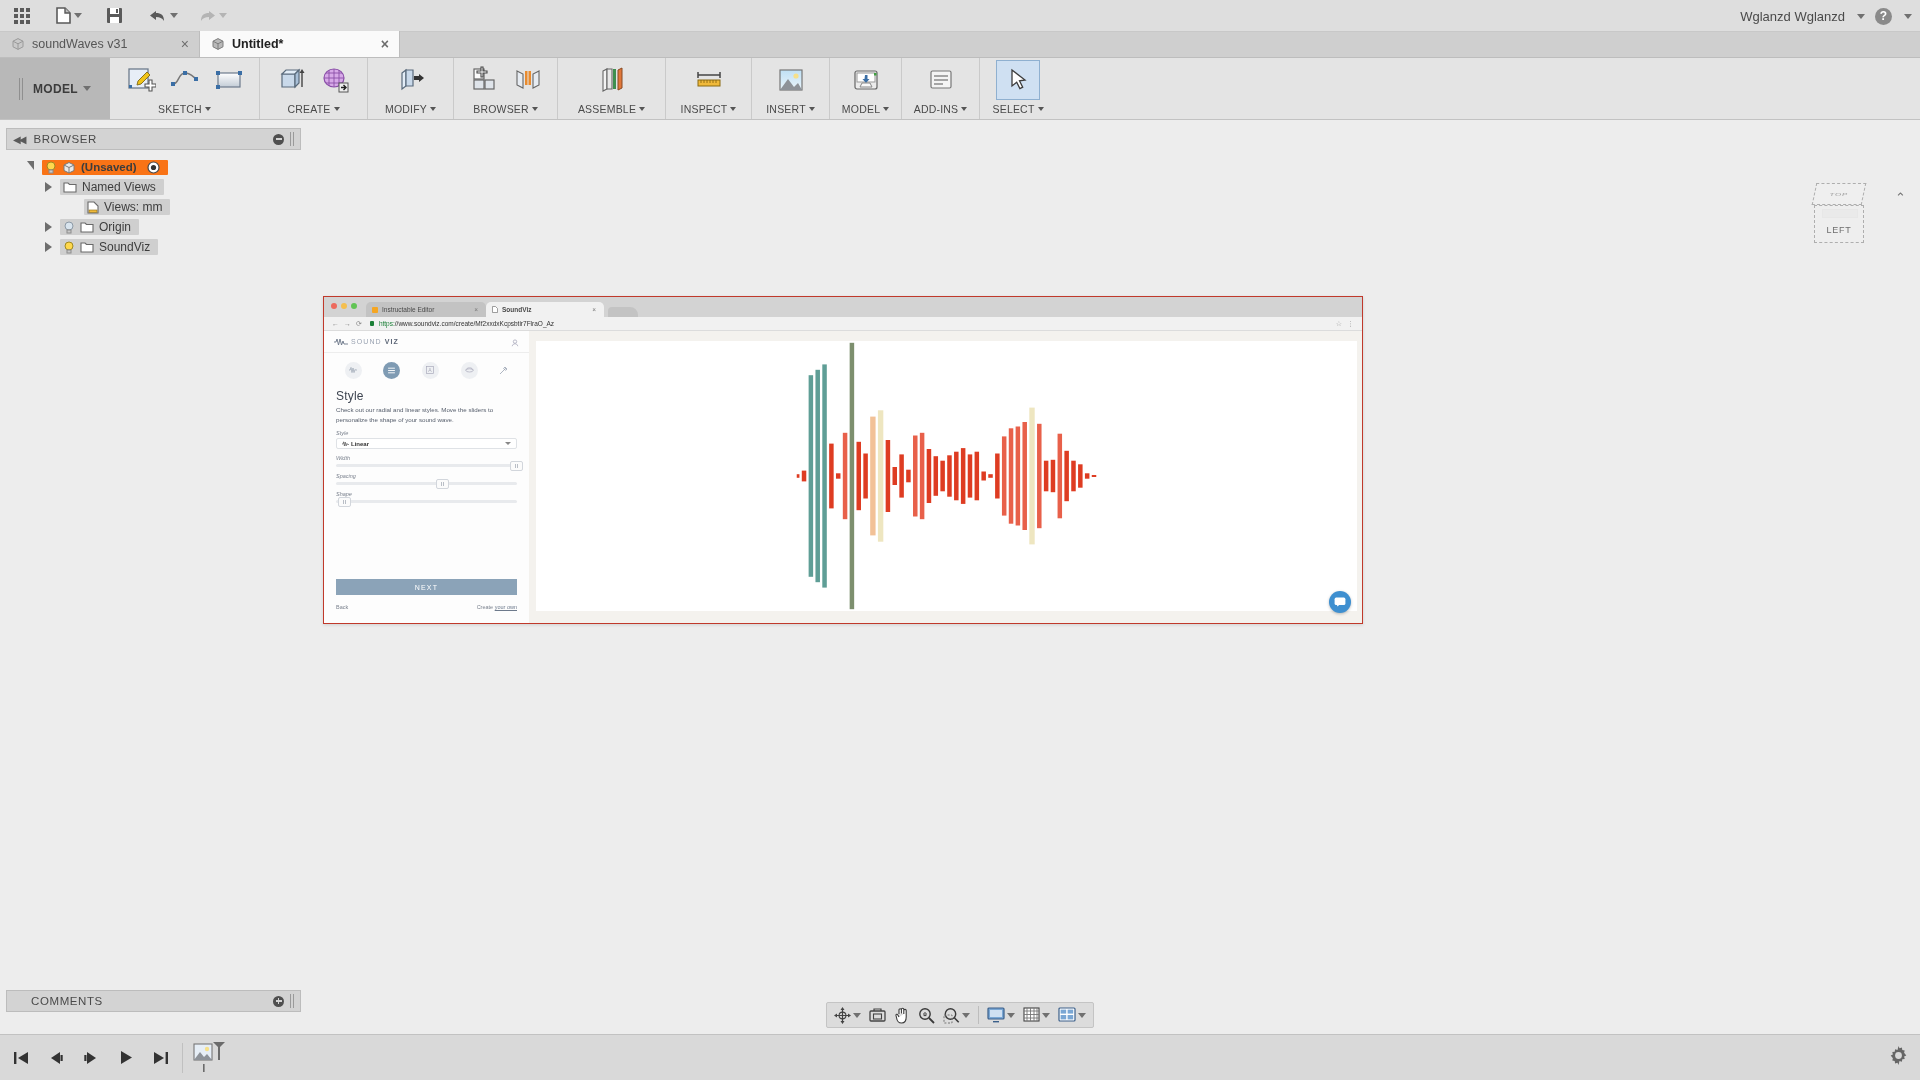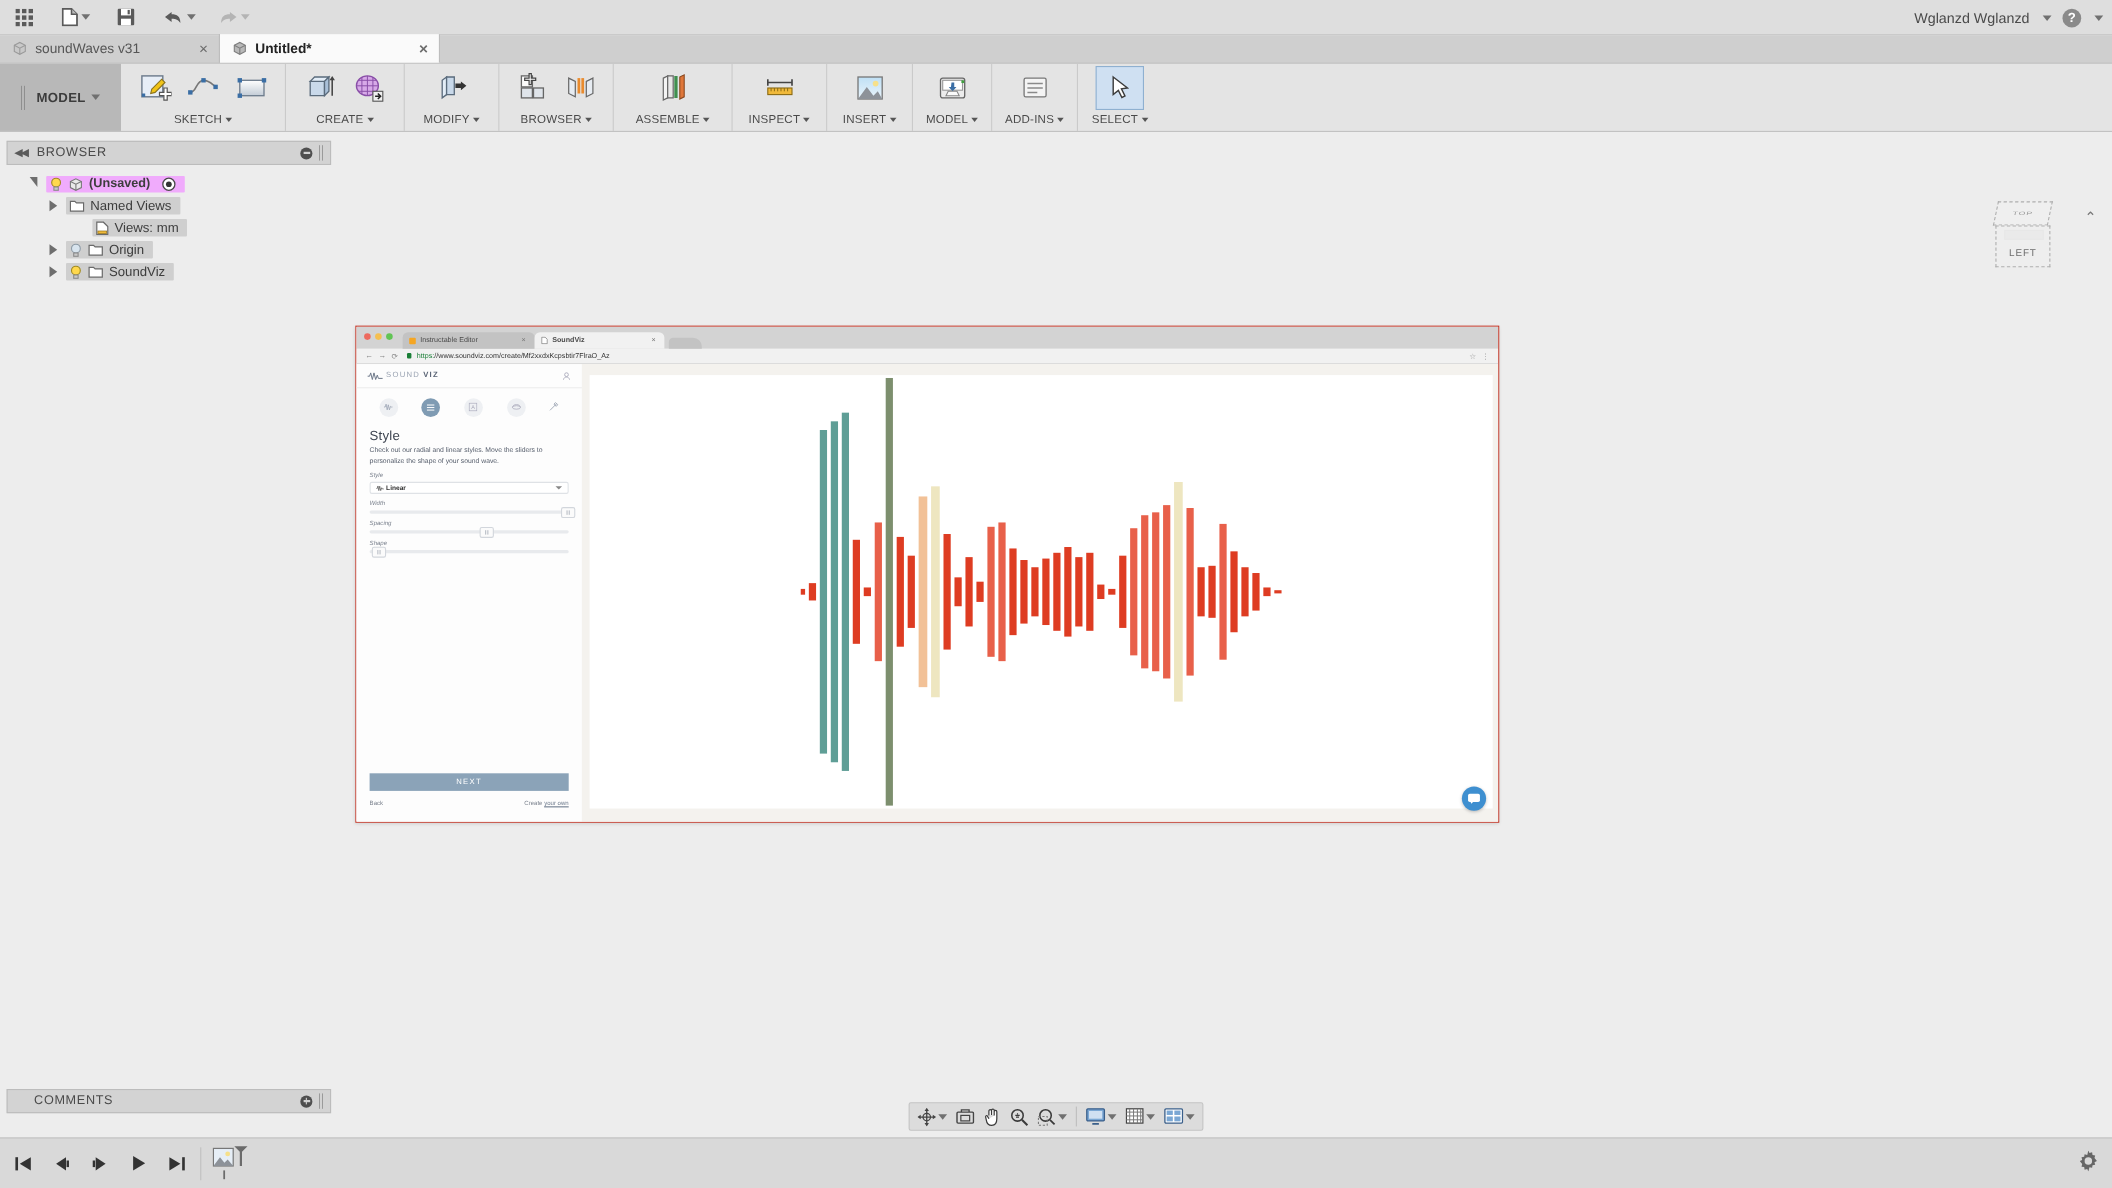--- a/index.html
+++ b/index.html
@@ -91,27 +91,27 @@
   .minus-circle{width:11px;height:11px;border-radius:50%;background:#4f4f4f;display:flex;align-items:center;justify-content:center;}
   .minus-circle i{display:block;width:6px;height:1.5px;background:#d3d3d3;}
   .grip-v{width:4px;height:14px;background:repeating-linear-gradient(to right,#9a9a9a 0 1px,transparent 1px 3px);}
 
   .tree-row{ display:flex; align-items:center; height:20px; font-size:12px; color:#3d3d3d; }
   .tw{ width:24px; display:flex; justify-content:center; align-items:center; cursor:pointer;}
   .tw .tri{ width:0;height:0;border-top:5px solid transparent;border-bottom:5px solid transparent;border-left:7px solid transparent; border-left-color:#6e6e6e;}
   .tw .tri.open{ border:none; width:0;height:0;
     border-left:7px solid transparent;border-top:9px solid #6e6e6e; transform:translateY(-2px); }
   .tree-label{ background:#cfcfcf; padding:1px 8px 1px 3px; display:flex; align-items:center; gap:5px; border-radius:1px; cursor:pointer;}
-  .tree-label.sel{ background:#f0abfc; }
+  .tree-label.sel{ background:#f97316; }
 
   
   #canvas-area{ position:absolute; left:302px; top:128px; right:0; bottom:70px; }
   #shot{
     position:absolute; left:21px; top:168px;
-    width:1040px; height:452px;
+    width:1040px; height:328px;
     border:1.5px solid #c0392b; background:#fff;
     box-shadow:0 1px 3px rgba(0,0,0,.12);
     overflow:hidden;
   }
   #shot-chrome{ height:20px; background:#d3d3d3; position:relative; display:flex; align-items:flex-end; }
   .dots{ display:flex; gap:4px; position:absolute; left:7px; top:6px; }
   .dot{ width:6px;height:6px;border-radius:50%; }
   .btab{
     height:15px; display:flex; align-items:center; gap:4px;
     font-size:6.5px; color:#4a4a4a; padding:0 8px 0 6px;

